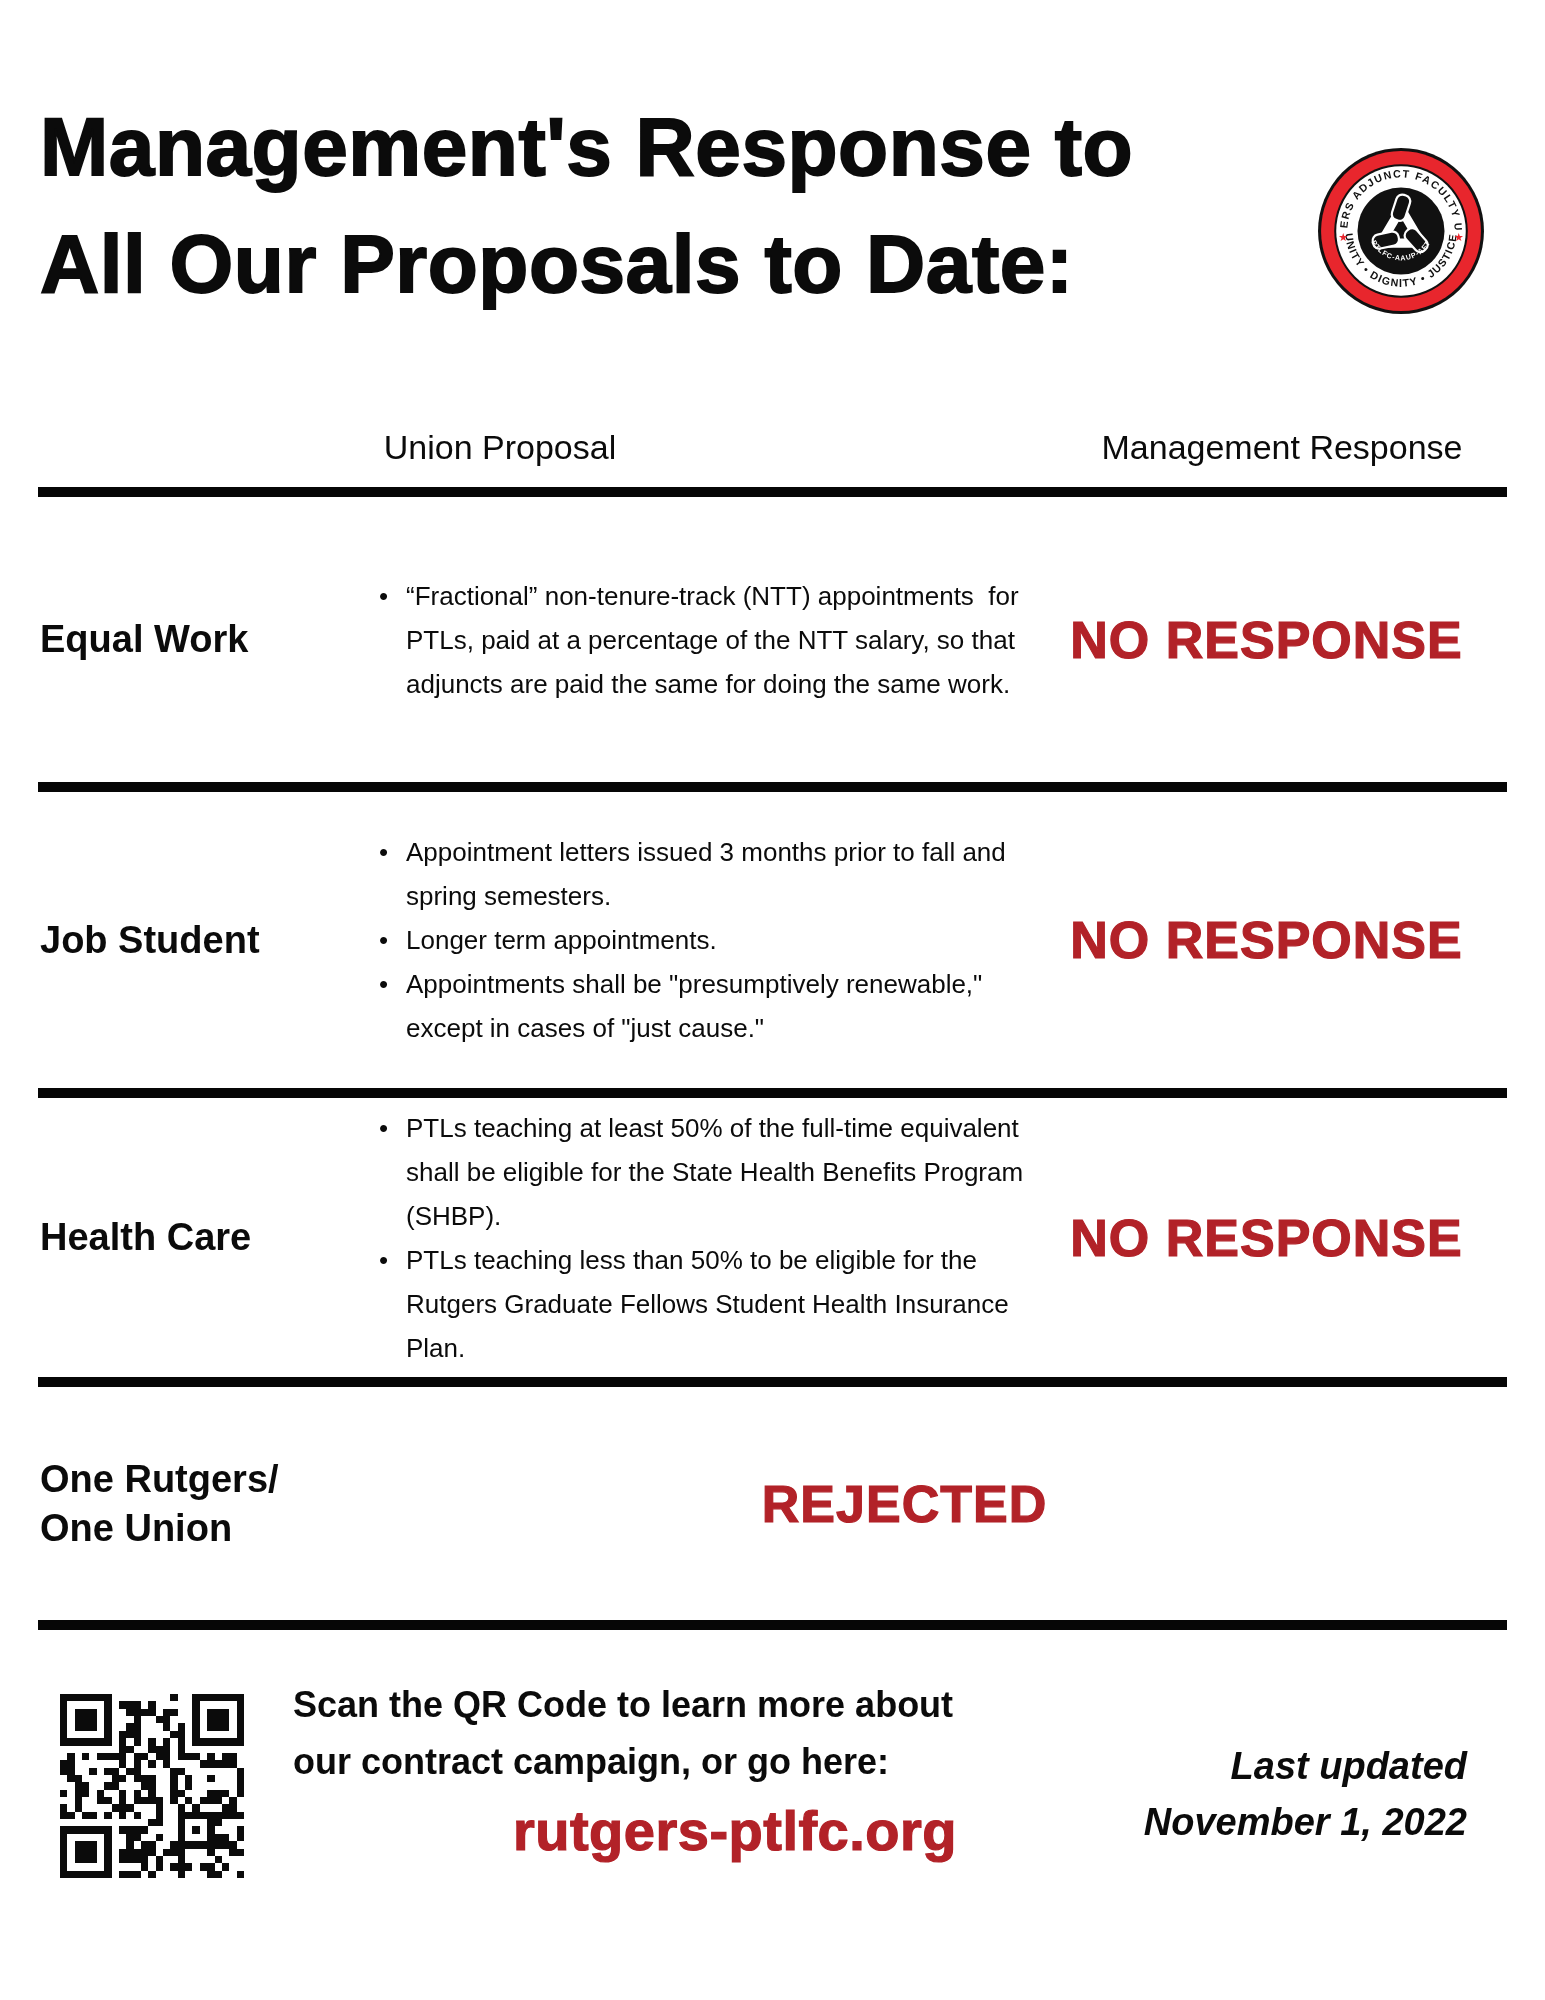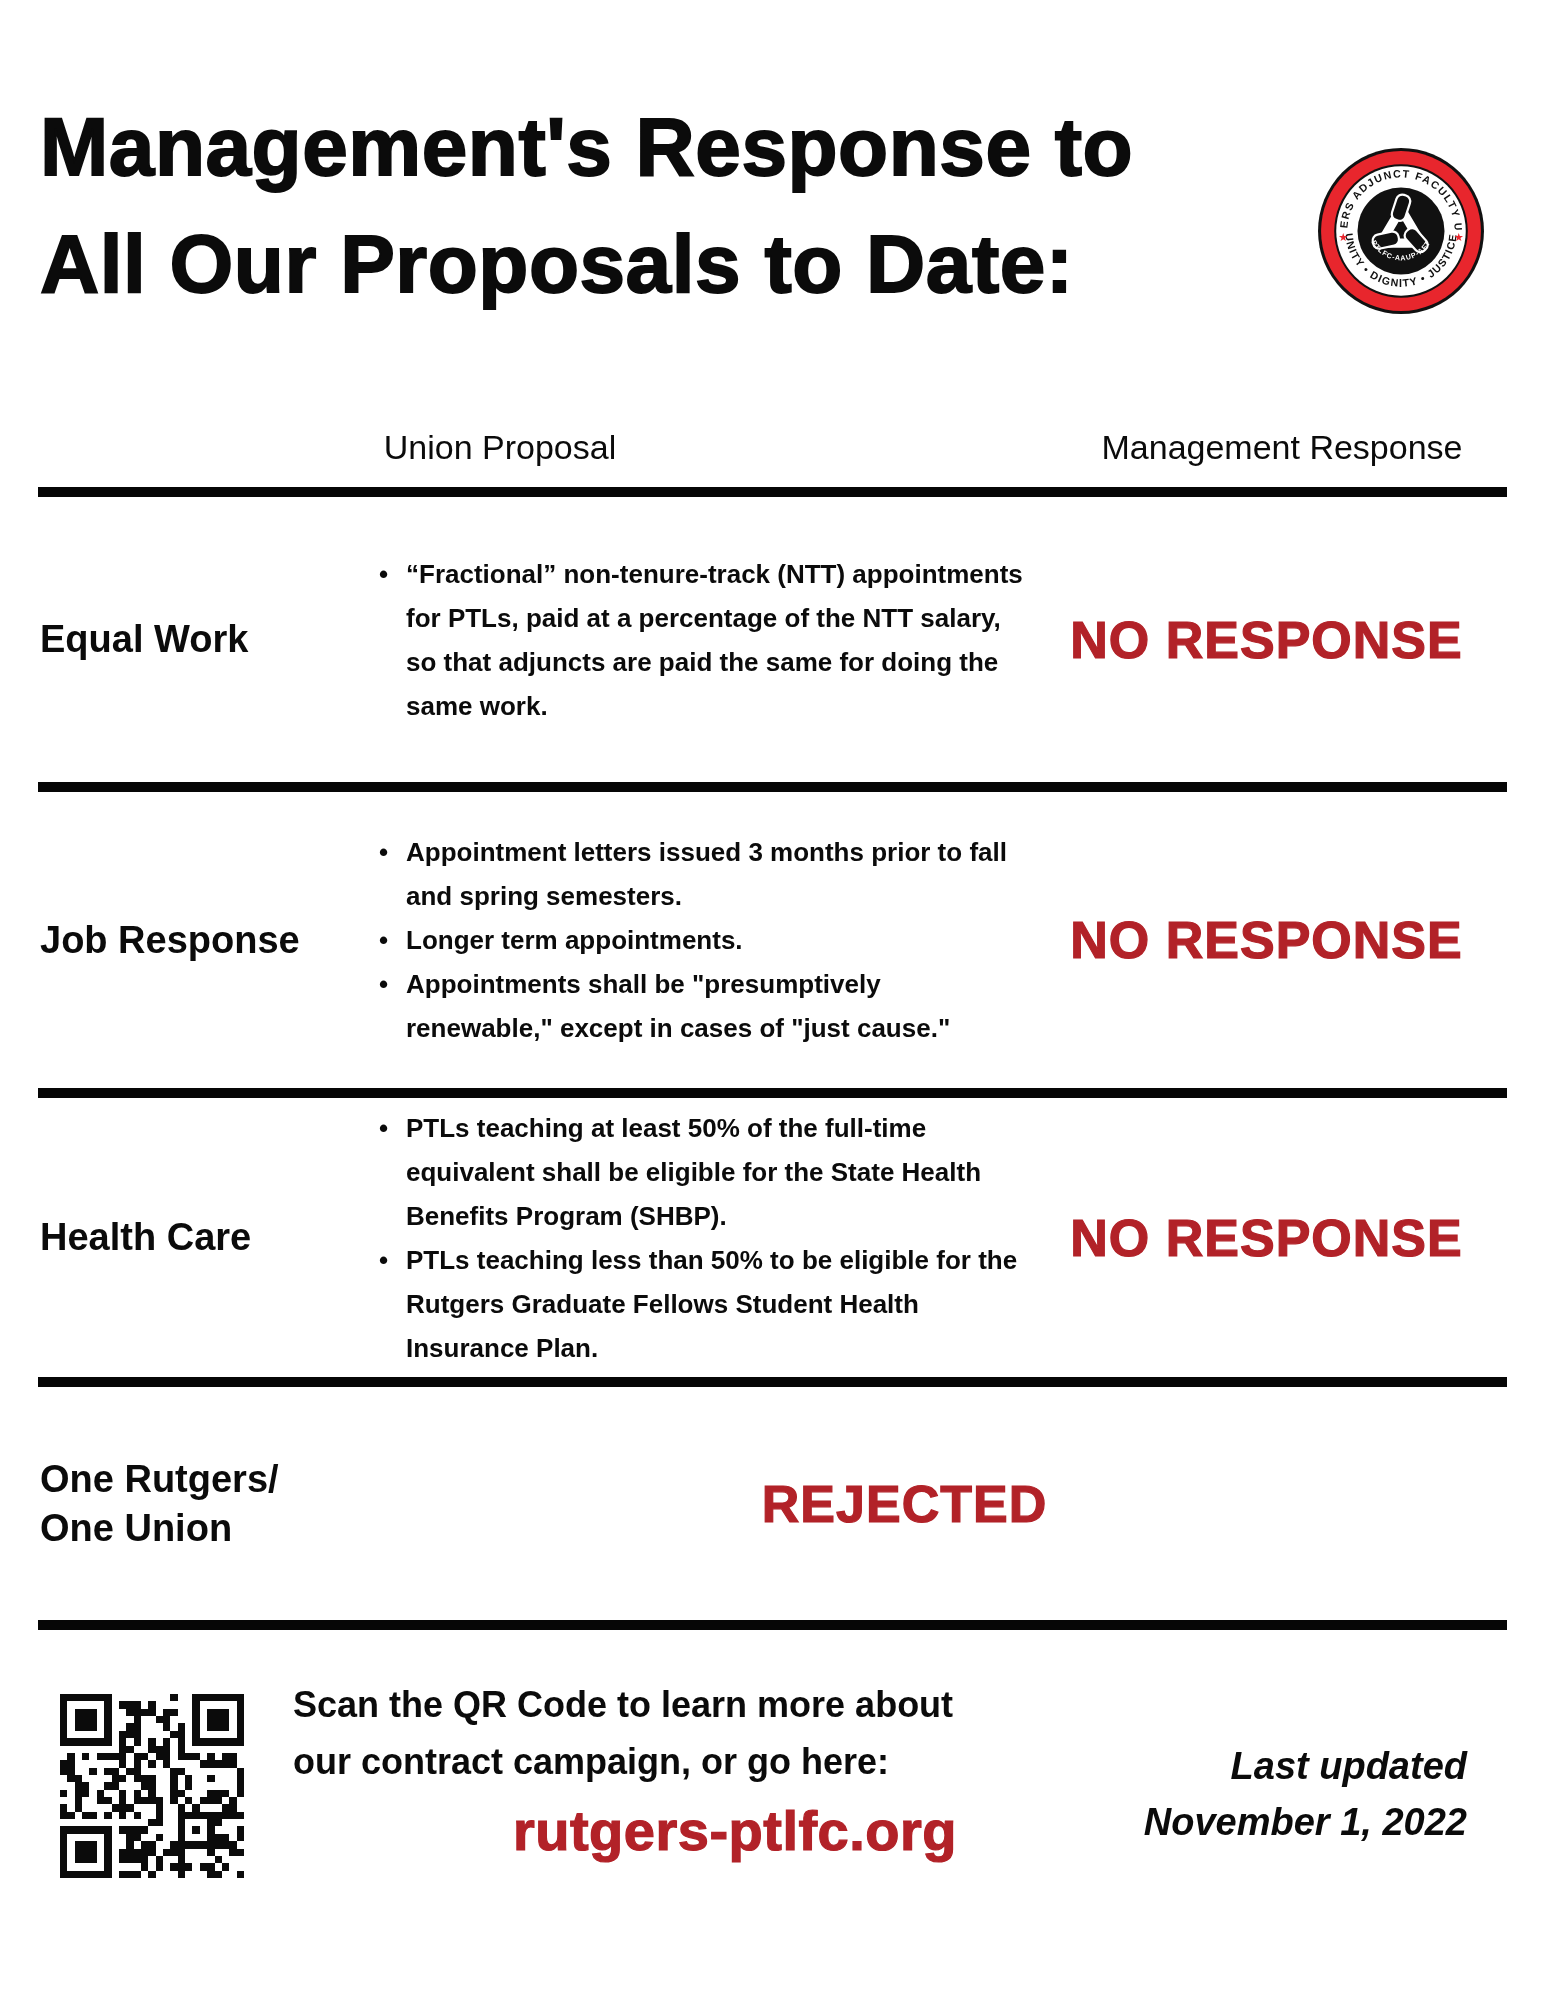--- a/index.html
+++ b/index.html
@@ -23,21 +23,21 @@
   .rule{position:absolute;left:38px;width:1469px;height:10px;background:#060606;}
   .rule.r0{top:487px}.rule.r1{top:782px}.rule.r2{top:1088px}.rule.r3{top:1377px}.rule.r4{top:1620px}
   
   .row{position:absolute;left:40px;width:1467px;display:flex;align-items:center;}
   .row.row1{top:497px;height:285px;}
   .row.row2{top:792px;height:296px;}
   .row.row3{top:1098px;height:279px;}
   .row.row4{top:1387px;height:233px;}
   .row-label{width:262px;font-size:38px;font-weight:bold;line-height:49px;flex:none;}
   .row-bullets{flex:none;margin:0 0 0 72px;padding:0;width:652px;list-style:none;
-    font-size:26px;font-weight:700;line-height:44px;}
+    font-size:26px;font-weight:400;line-height:44px;}
   .row-bullets li{position:relative;padding-left:32px;white-space:pre-wrap;}
   .row-bullets li::before{content:"\2022";position:absolute;left:5px;top:0;}
   .row-response{flex:1;text-align:center;font-size:52px;font-weight:800;letter-spacing:1px;
     color:var(--red);-webkit-text-stroke:1.2px var(--red);}
   
   .qr{position:absolute;left:60px;top:1694px;width:184px;height:184px;}
   .scan-text{position:absolute;left:293px;top:1676px;width:820px;
     font-size:36px;font-weight:600;line-height:57px;}
   .site-url{position:absolute;left:330px;top:1798px;width:810px;text-align:center;
     font-size:56px;font-weight:800;color:var(--red);-webkit-text-stroke:1.2px var(--red);
@@ -103,21 +103,21 @@
       <div>Equal Work</div>
     </div>
     <ul class="row-bullets">
       <li>“Fractional” non-tenure-track (NTT) appointments  for PTLs, paid at a percentage of the NTT salary, so that adjuncts are paid the same for doing the same work.</li>
     </ul>
     <div class="row-response">NO RESPONSE</div>
   </div>
 
   <div class="row row2">
     <div class="row-label">
-      <div>Job Response</div>
+      <div>Job Student</div>
     </div>
     <ul class="row-bullets">
       <li>Appointment letters issued 3 months prior to fall and spring semesters.</li>
       <li>Longer term appointments.</li>
       <li>Appointments shall be "presumptively renewable," except in cases of "just cause."</li>
     </ul>
     <div class="row-response">NO RESPONSE</div>
   </div>
 
   <div class="row row3">

